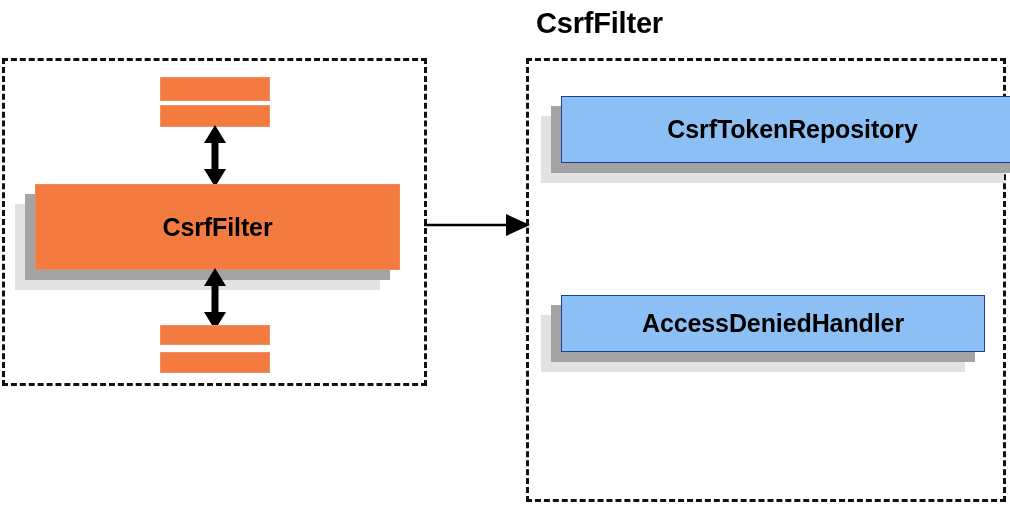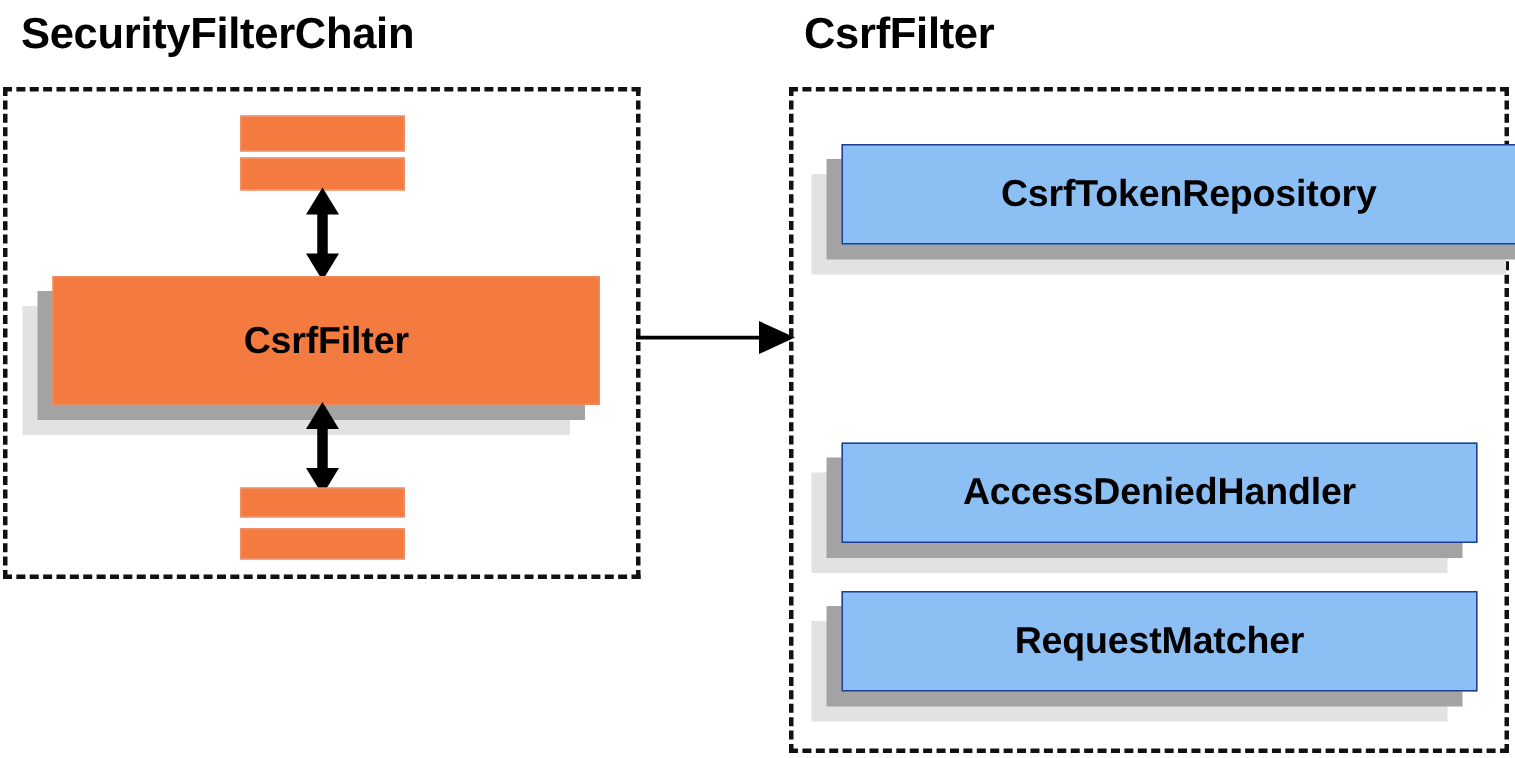--- a/index.html
+++ b/index.html
@@ -98,21 +98,20 @@
   .arrow-svg {
     position: absolute;
     overflow: visible;
   }
 </style>
 </head>
 <body>
 
 <div id="canvas">
 
-  <div class="panel-title" id="title-left">SecurityFilterChain</div>
 
   <div class="dashed-panel" id="panel-security"></div>
 
   <div class="bar" style="left:160px; top:77px; width:110px; height:24px;"></div>
   <div class="bar" style="left:160px; top:105px; width:110px; height:22px;"></div>
 
   <svg class="arrow-svg" style="left:200px; top:125px;" width="30" height="62" viewBox="0 0 30 62">
     <line x1="15" y1="13" x2="15" y2="49" stroke="#000000" stroke-width="7"></line>
     <polygon points="15,0 4,18 26,18" fill="#000000"></polygon>
     <polygon points="15,62 4,44 26,44" fill="#000000"></polygon>
@@ -146,29 +145,22 @@
 
   <div class="stack" style="left:561px; top:96px; width:463px; height:67px;">
     <div class="sh-light"></div>
     <div class="sh-dark"></div>
     <div class="face face-blue">
       <span class="label">CsrfTokenRepository</span>
     </div>
   </div>
 
 
-  <div class="stack" style="left:561px; top:295px; width:424px; height:67px;">
+  <div class="stack" style="left:561px; top:295px; width:424px; height:57px;">
     <div class="sh-light"></div>
     <div class="sh-dark"></div>
     <div class="face face-blue">
       <span class="label">AccessDeniedHandler</span>
     </div>
   </div>
 
-  <div class="stack" style="left:561px; top:394px; width:424px; height:67px;">
-    <div class="sh-light"></div>
-    <div class="sh-dark"></div>
-    <div class="face face-blue">
-      <span class="label">RequestMatcher</span>
-    </div>
-  </div>
 
 </div>
 
 </body></html>

